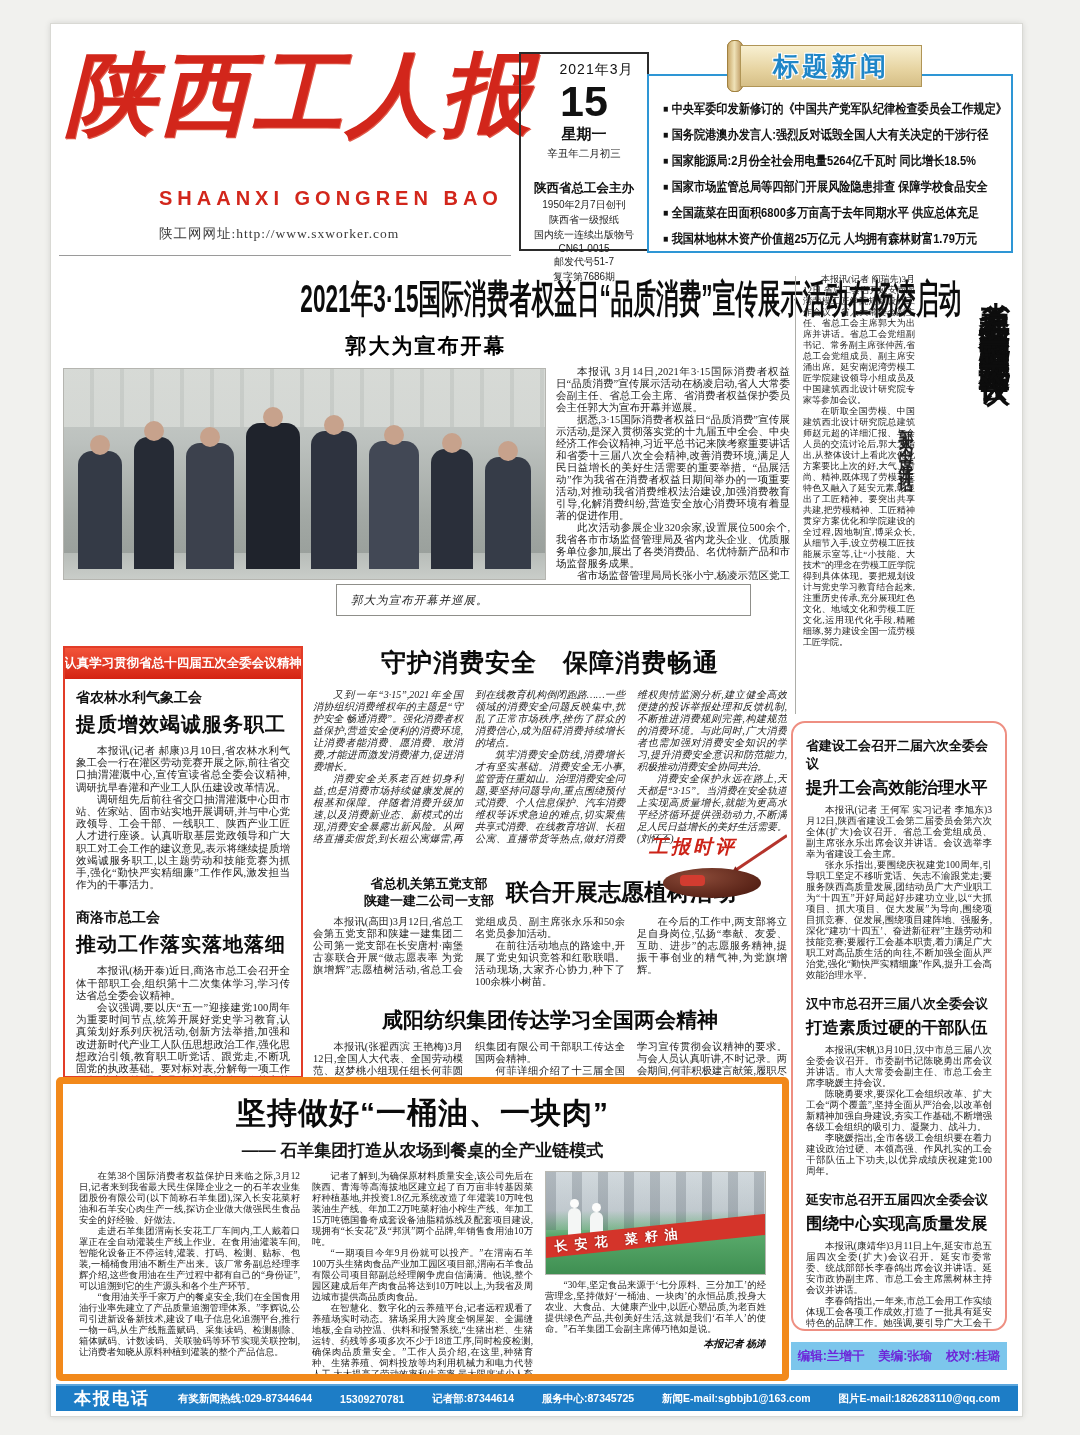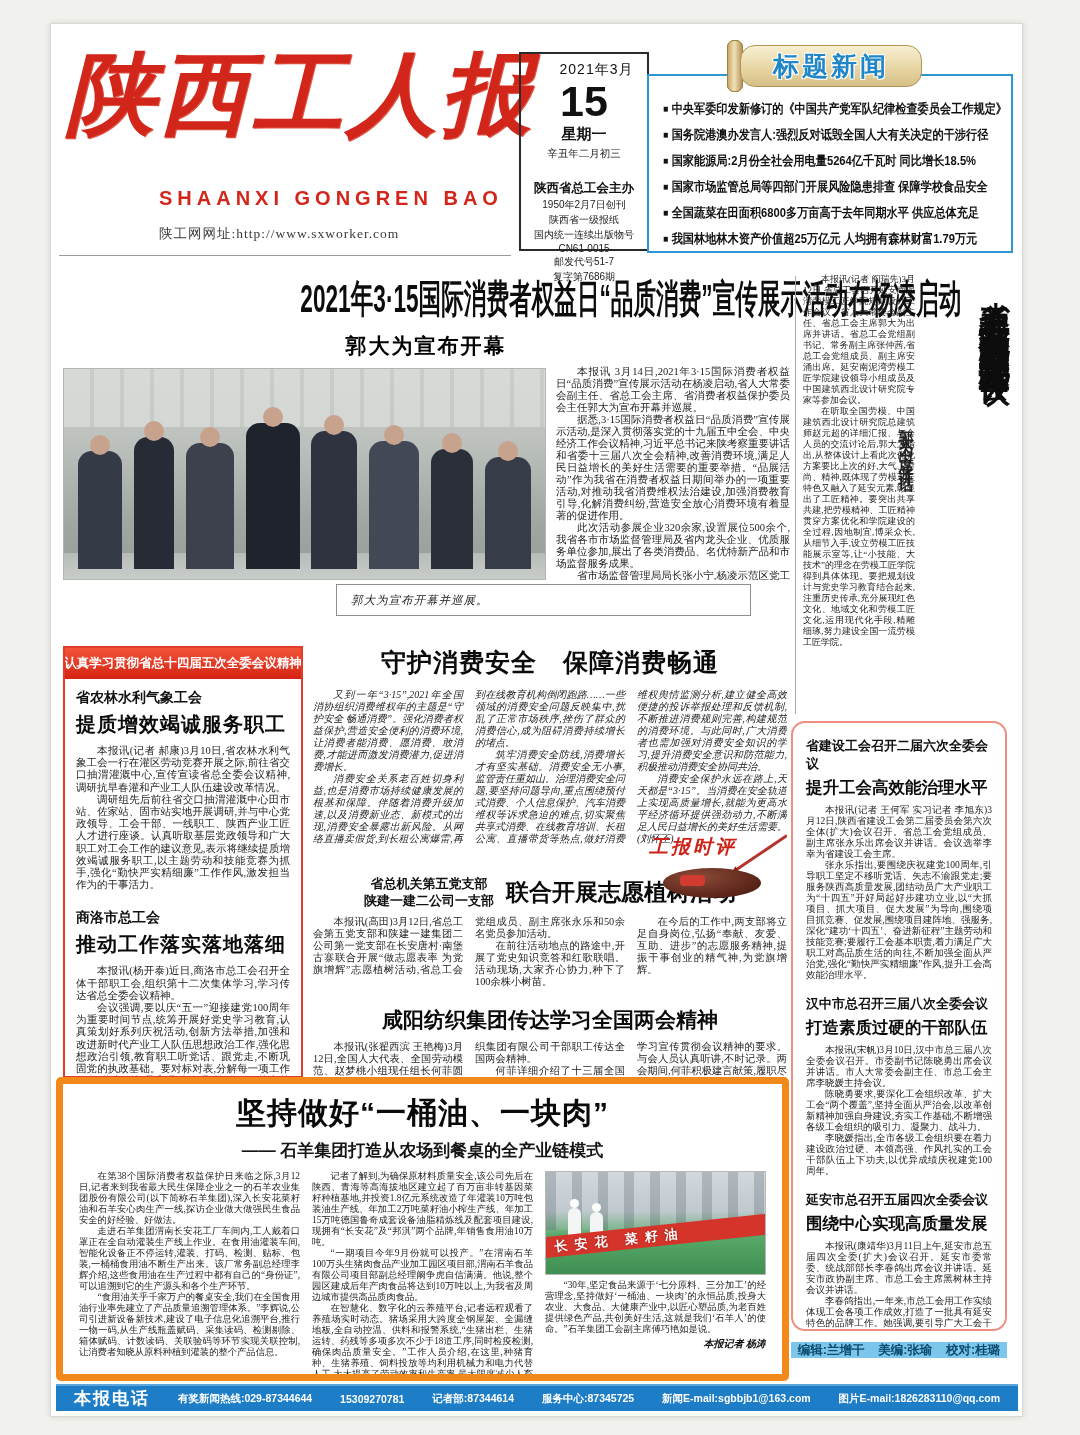--- a/index.html
+++ b/index.html
@@ -30,21 +30,21 @@
   .hlbox { left:596px; top:50px; width:366px; height:179px; border:2px solid #2e96d5; background:#fff;
            padding:20px 14px 0 14px; }
   .hl-item { font-family:"Liberation Sans", sans-serif; font-weight:bold; color:#111;
              font-size:13px; line-height:25px; white-space:nowrap; transform:scaleX(.86);
              transform-origin:left center; }
   .hl-item::before { content:"■"; font-size:10px; margin-right:4px; position:relative; top:-1px; }
   .scroll { left:676px; top:16px; width:208px; height:52px; }
   .scroll-roll { position:absolute; top:0; width:16px; height:52px; border:1px solid #a1813f; border-radius:7px;
                  background:linear-gradient(90deg,#caa96a,#efe2b8 45%,#b9935a); }
   .scroll-mid { position:absolute; left:13px; right:13px; top:5px; bottom:5px; border:1px solid #b09556;
-                border-radius:15px; background:linear-gradient(180deg,#f8f0d2,#e6d3a0 60%,#d6bf87);
+                border-radius:0; background:linear-gradient(180deg,#f8f0d2,#e6d3a0 60%,#d6bf87);
                 display:flex; align-items:center; justify-content:center; }
   .scroll-text { font-family:"Liberation Sans", sans-serif; font-weight:bold; font-size:26px; color:#1f86c8;
                  letter-spacing:3px; text-shadow:1px 1px 0 #fff,-1px -1px 0 #fff,1px -1px 0 #fff,-1px 1px 0 #fff; }
 
   
   .lead-head { left:10px; top:248px; width:730px; text-align:center; overflow:visible; }
   .lead-head .big { display:inline-block; font-family:"Liberation Sans", sans-serif; font-weight:900;
                     font-size:39px; color:#0c0c0c; white-space:nowrap; transform:scaleX(.58);
                     transform-origin:center; letter-spacing:0px; }
   .lead-sub { left:10px; top:308px; width:730px; text-align:center; font-size:21px; font-weight:bold;
@@ -115,23 +115,23 @@
   .textile-body { height:64px; overflow:hidden; }
 
   
   .pinkbox { left:740px; top:697px; width:216px; height:610px; border:2px solid #ee8f82; border-radius:14px;
              padding:14px 13px; overflow:hidden; background:#fff; }
   .pk-art { margin-bottom:14px; }
   .pk-kicker { font-family:"Liberation Sans", sans-serif; font-weight:bold; font-size:13px; color:#111; }
   .pk-head { font-family:"Liberation Sans", sans-serif; font-weight:900; font-size:16.5px; color:#0b0b0b;
              margin:4px 0 6px 0; }
   .pk-art p.body { font-size:9.5px; line-height:11px; }
-  .editbar { left:740px; top:1318px; width:216px; height:16px; background:#7cc6ec; display:flex; align-items:center;
+  .editbar { left:740px; top:1318px; width:216px; height:28px; background:#7cc6ec; display:flex; align-items:center;
              justify-content:space-around; font-family:"Liberation Sans", sans-serif; font-weight:bold;
-             font-size:12.5px; color:#0c4a6e; }
+             font-size:12.5px; color:#6d28d9; }
 
   
   .featured { left:5px; top:1053px; width:733px; height:304px; border:7px solid #f2891a; border-radius:5px;
               background:#fff; padding:9px 16px 6px 16px; overflow:hidden; }
   .ft-head { text-align:center; font-family:"Liberation Sans", sans-serif; font-weight:900; font-size:30px;
              color:#0a0a0a; letter-spacing:1px; }
   .ft-sub { text-align:center; font-family:"Liberation Sans", sans-serif; font-weight:bold; font-size:17px;
             color:#161616; margin-top:5px; }
   .ft-body { display:flex; gap:12px; margin-top:9px; height:216px; }
   .ft-col { flex:1; overflow:hidden; }

